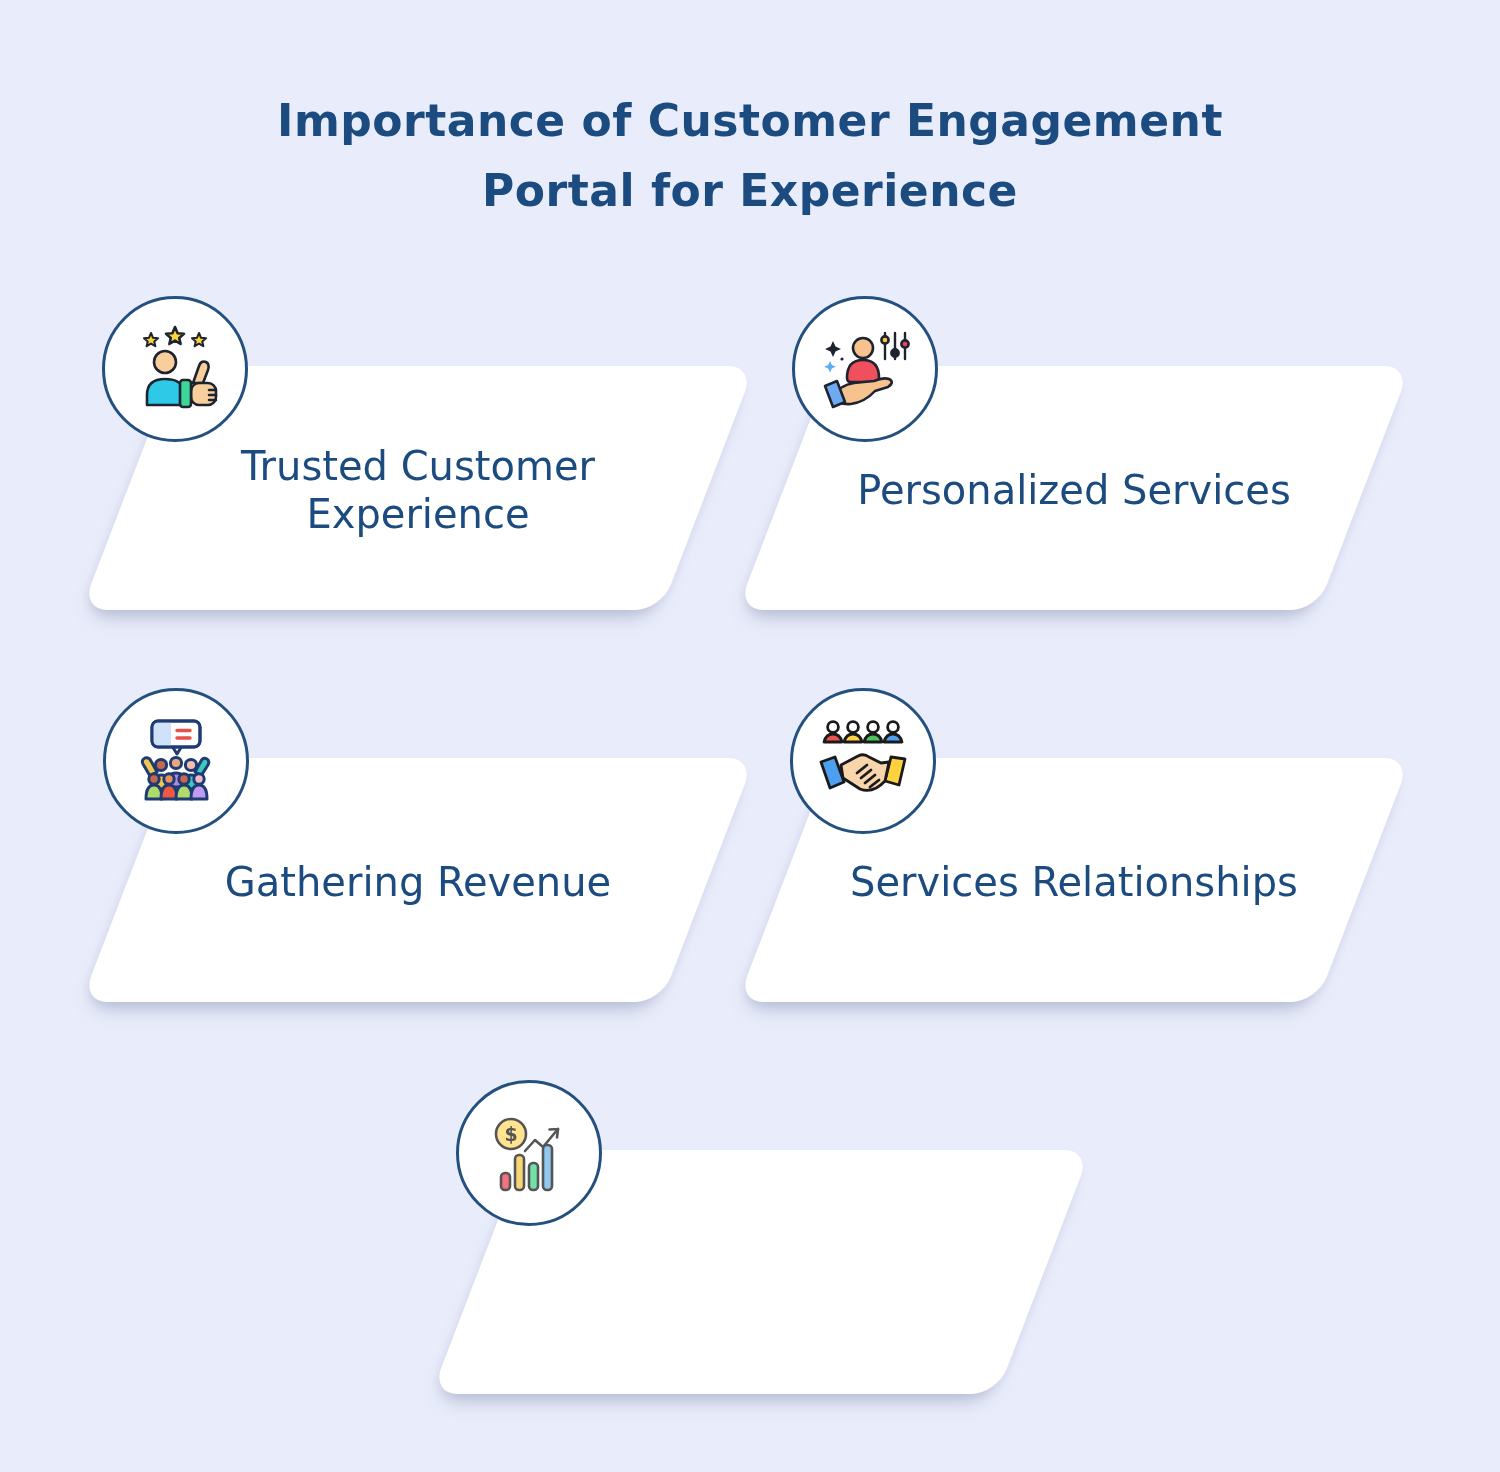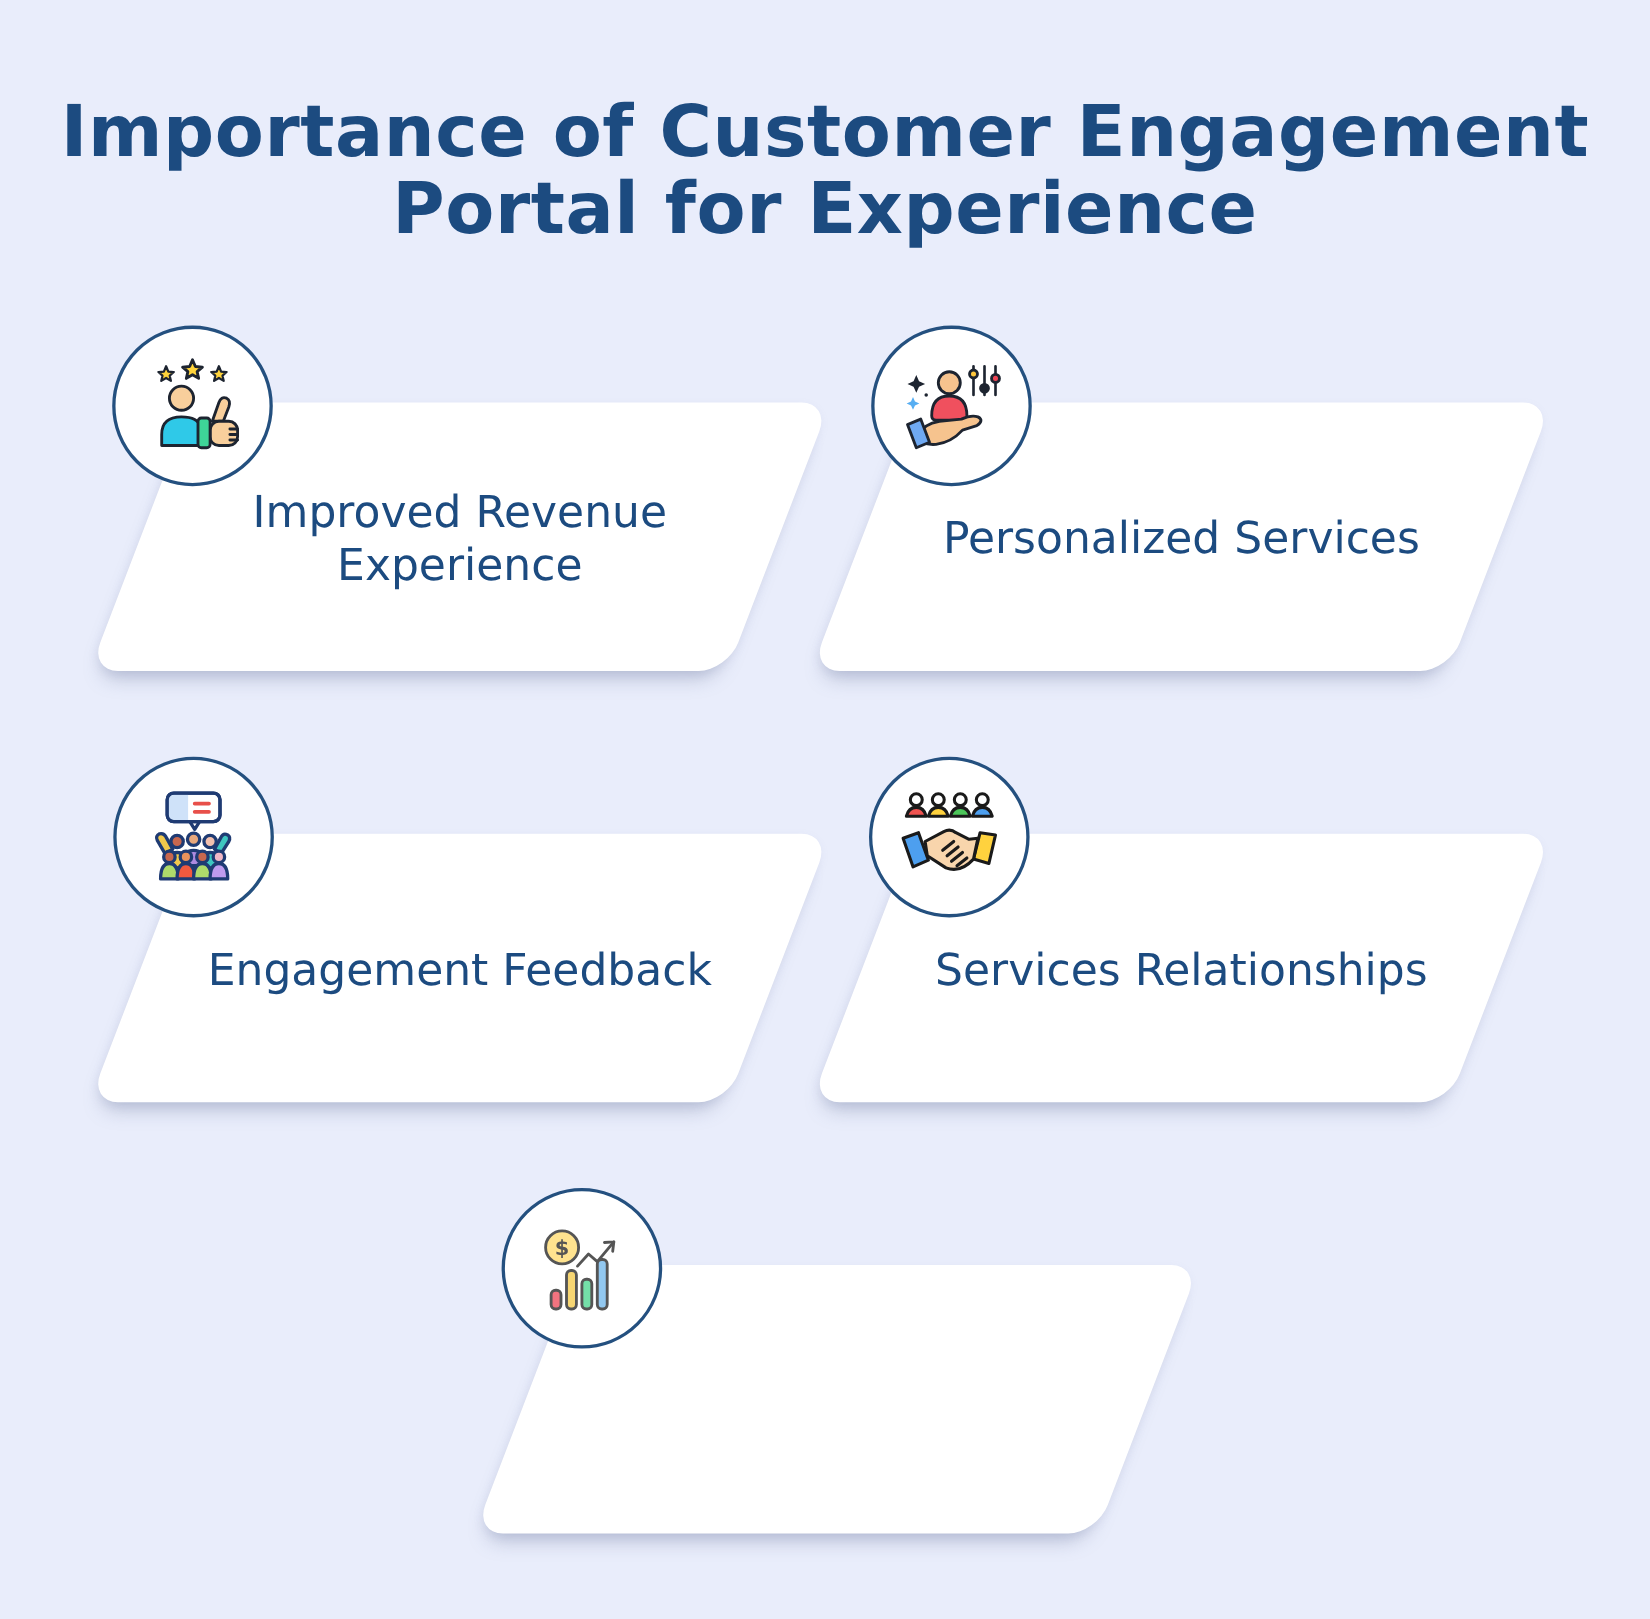--- a/index.html
+++ b/index.html
@@ -9,21 +9,21 @@
     --circle-border:#24507f;
   }
   *{margin:0;padding:0;box-sizing:border-box;}
   body{background:var(--bg);font-family:"DejaVu Sans","Liberation Sans",sans-serif;}
   .canvas{
     position:relative;width:1500px;height:1472px;background:var(--bg);overflow:hidden;
   }
   .title{
     position:absolute;top:86px;left:0;width:100%;
     text-align:center;color:var(--ink);
-    font-size:65px;font-weight:700;line-height:70px;letter-spacing:.5px;
+    font-size:44px;font-weight:700;line-height:70px;letter-spacing:.5px;
   }
   .card{
     position:absolute;width:580px;height:244px;background:var(--card-bg);
     border-radius:26px;transform:skewX(-21deg);
     box-shadow:0 16px 18px -10px rgba(104,118,155,.40), 0 3px 8px rgba(130,142,180,.12);
   }
   .card-1{left:128px;top:366px;}
   .card-2{left:784px;top:366px;}
   .card-3{left:128px;top:758px;}
   .card-4{left:784px;top:758px;}
@@ -58,23 +58,23 @@
   <h1 class="title"><span>Importance of Customer Engagement</span><br>
     <span>Portal for Experience</span>
   </h1>
 
   <div class="card card-1"></div>
   <div class="card card-2"></div>
   <div class="card card-3"></div>
   <div class="card card-4"></div>
   <div class="card card-5"></div>
 
-  <div class="card-label label-1">Improved Revenue Experience</div>
+  <div class="card-label label-1">Trusted Customer Experience</div>
   <div class="card-label label-2">Personalized Services</div>
-  <div class="card-label label-3">Engagement Feedback</div>
+  <div class="card-label label-3">Gathering Revenue</div>
   <div class="card-label label-4">Services Relationships</div>
 
   <div class="icon-circle circle-1">
     <svg viewBox="0 0 96 96">
       <g stroke="#1d2430" stroke-width="2.6" stroke-linejoin="round" stroke-linecap="round">
         <path fill="#FFD43B" transform="translate(24,19) scale(0.78)" d="M0,-9 L2.6,-2.8 L9,-2.3 L4.2,1.9 L5.6,8 L0,4.6 L-5.6,8 L-4.2,1.9 L-9,-2.3 L-2.6,-2.8 Z"></path>
         <path fill="#FFD43B" transform="translate(48,15)" d="M0,-9 L2.6,-2.8 L9,-2.3 L4.2,1.9 L5.6,8 L0,4.6 L-5.6,8 L-4.2,1.9 L-9,-2.3 L-2.6,-2.8 Z"></path>
         <path fill="#FFD43B" transform="translate(72,19) scale(0.78)" d="M0,-9 L2.6,-2.8 L9,-2.3 L4.2,1.9 L5.6,8 L0,4.6 L-5.6,8 L-4.2,1.9 L-9,-2.3 L-2.6,-2.8 Z"></path>
         <circle cx="38" cy="41" r="11" fill="#F8CF9C"></circle>
         <path fill="#2FC9E8" d="M20 84 L20 74 Q20 58 38 58 Q53 58 55 67 L55 84 Z"></path>

